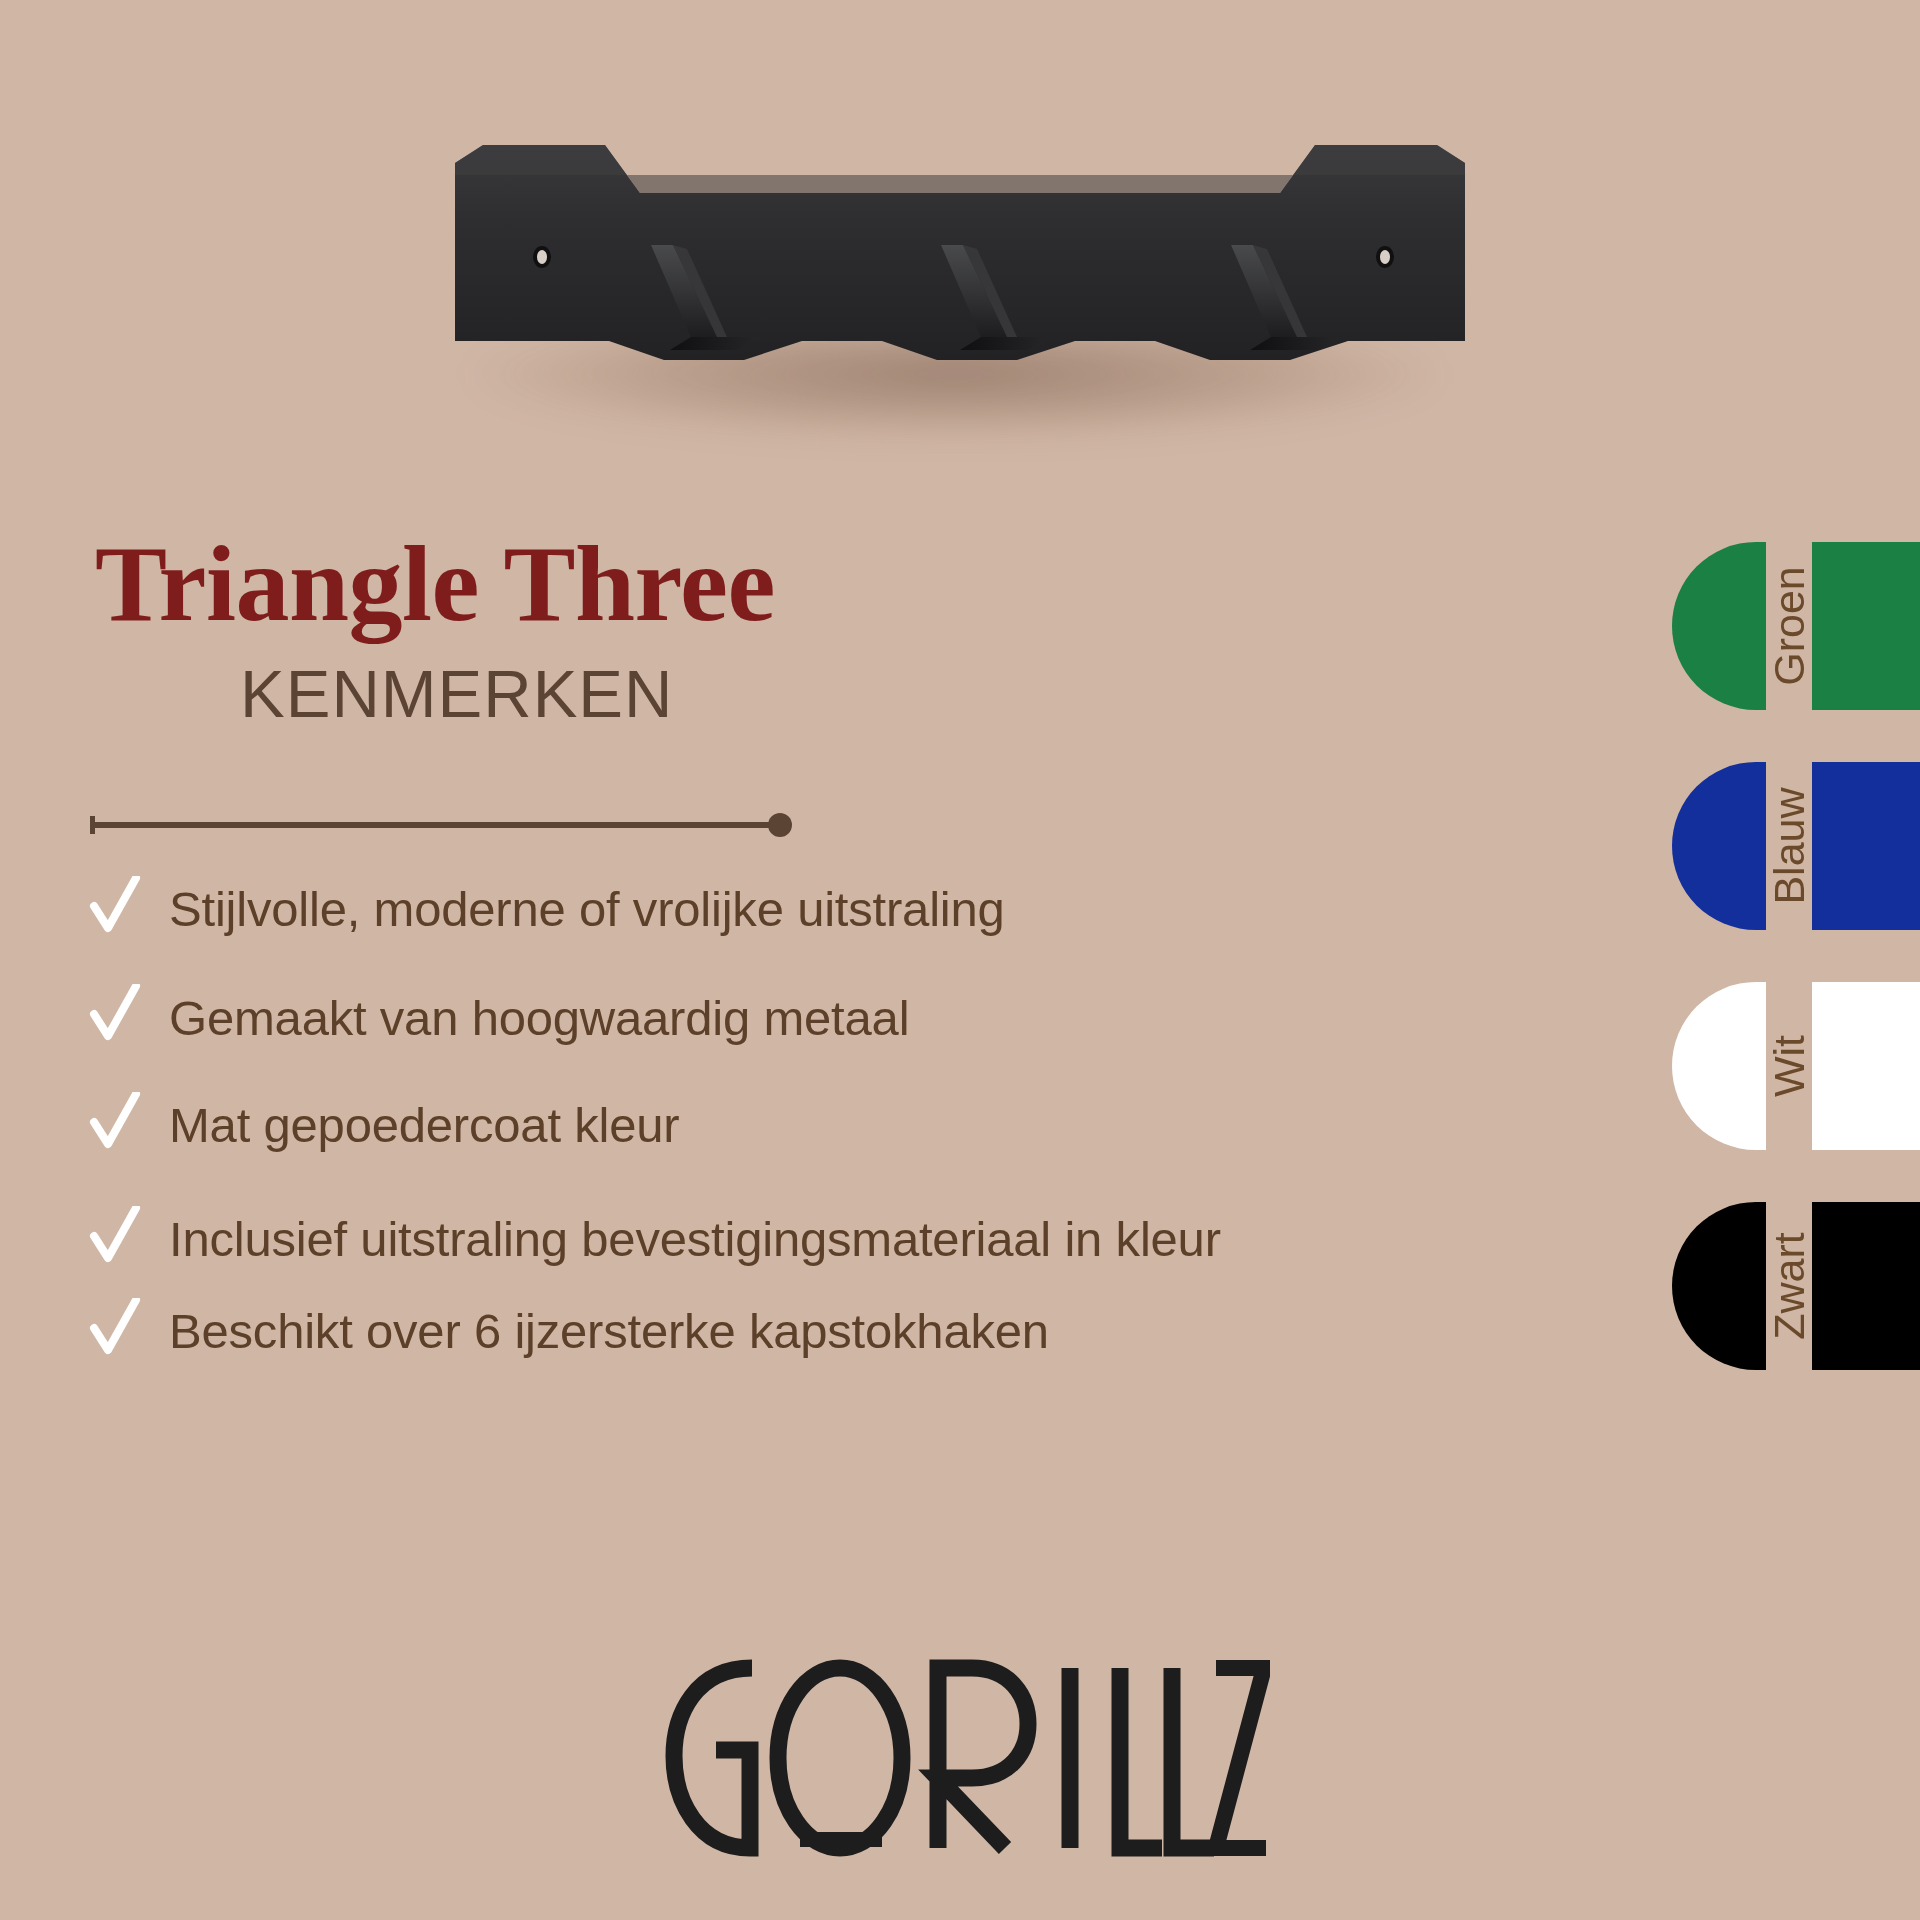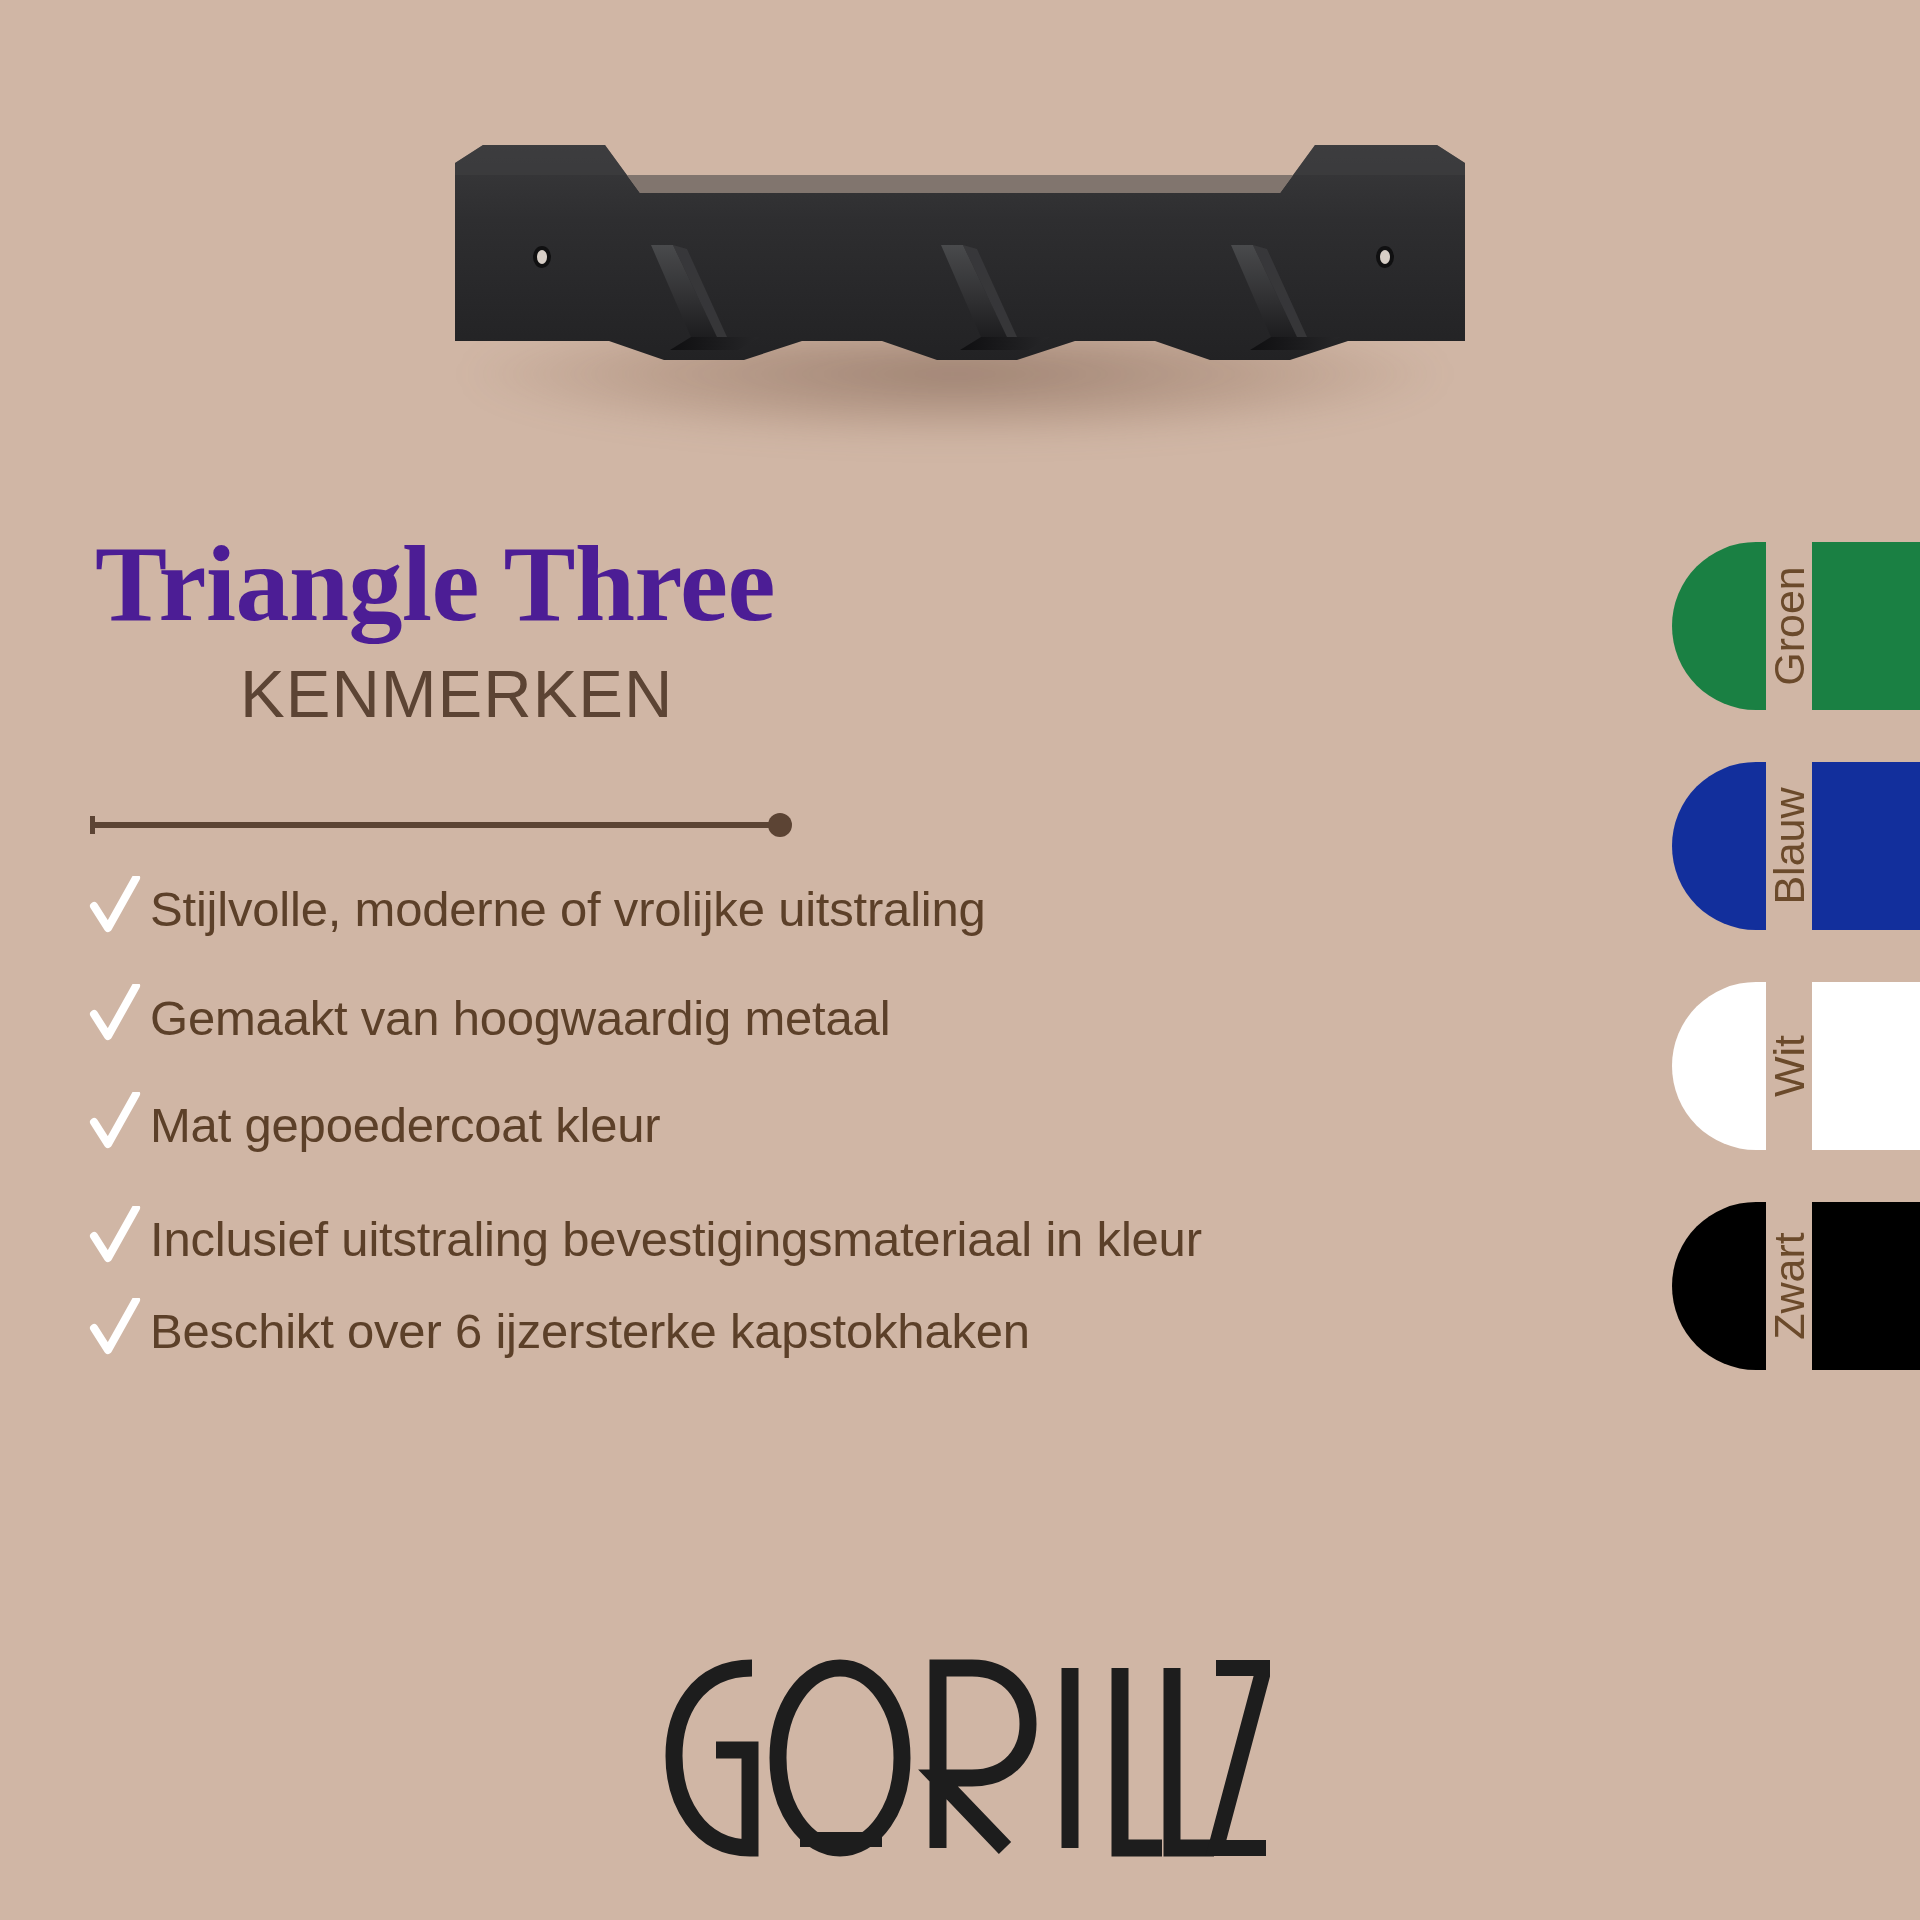--- a/index.html
+++ b/index.html
@@ -60,21 +60,21 @@
     position: absolute;
     left: 95px;
     top: 530px;
     width: 1250px;
   }
   #product-title {
     font-family: "Liberation Serif", "DejaVu Serif", serif;
     font-weight: 700;
     font-size: 108px;
     line-height: 1.0;
-    color: #4c1d95;
+    color: #7f1d1d;
     letter-spacing: -0.5px;
     margin: 0;
     white-space: nowrap;
   }
   #section-subtitle {
     font-family: "Liberation Sans", sans-serif;
     font-weight: 400;
     font-size: 67px;
     line-height: 1.0;
     color: #5c4434;
@@ -122,20 +122,21 @@
     position: absolute;
     left: 88px;
     top: 880px;
     width: 1360px;
   }
   .feature-row {
     position: absolute;
     display: flex;
     align-items: flex-start;
     left: 0;
+    gap: 19px;
   }
   .check-icon {
     flex: 0 0 auto;
     width: 56px;
     height: 62px;
     margin-right: 6px;
     position: relative;
     top: -4px;
   }
   .feature-text {

